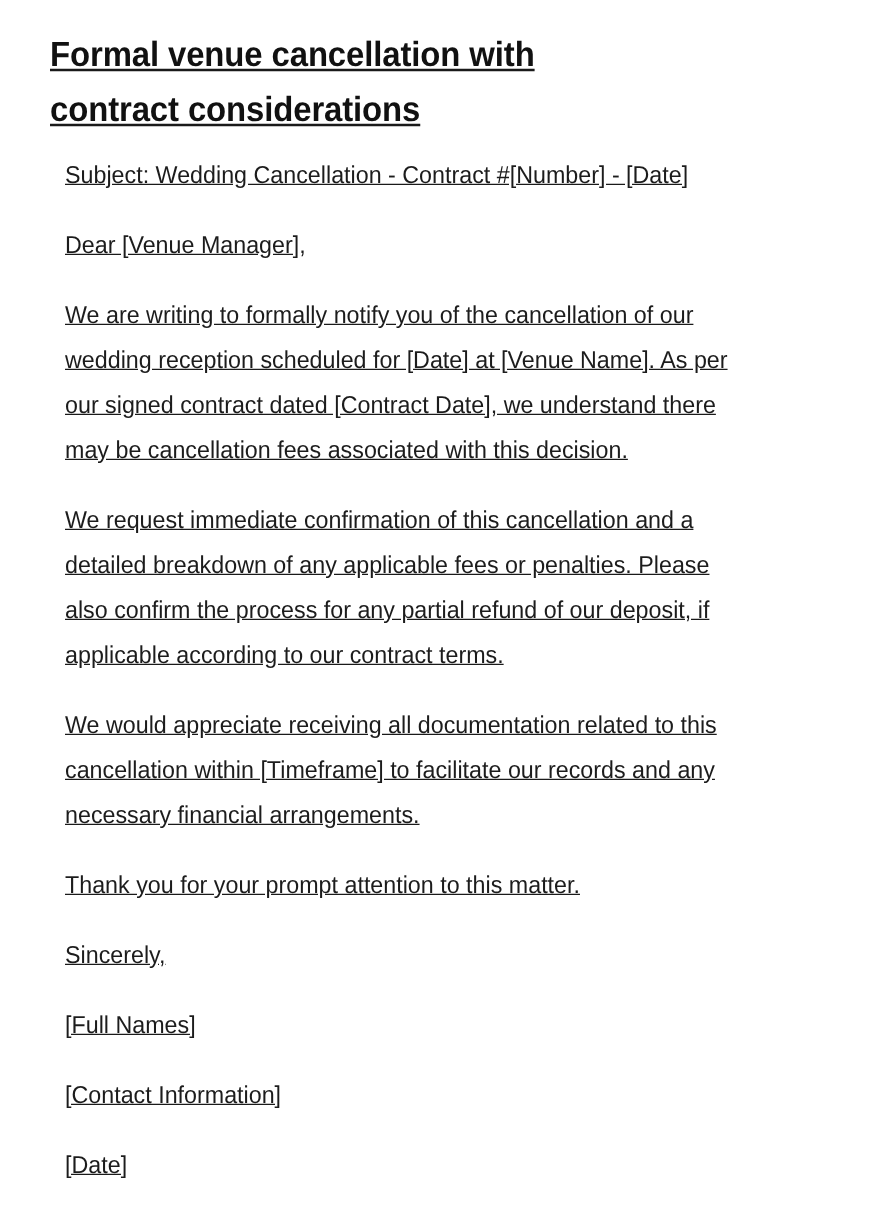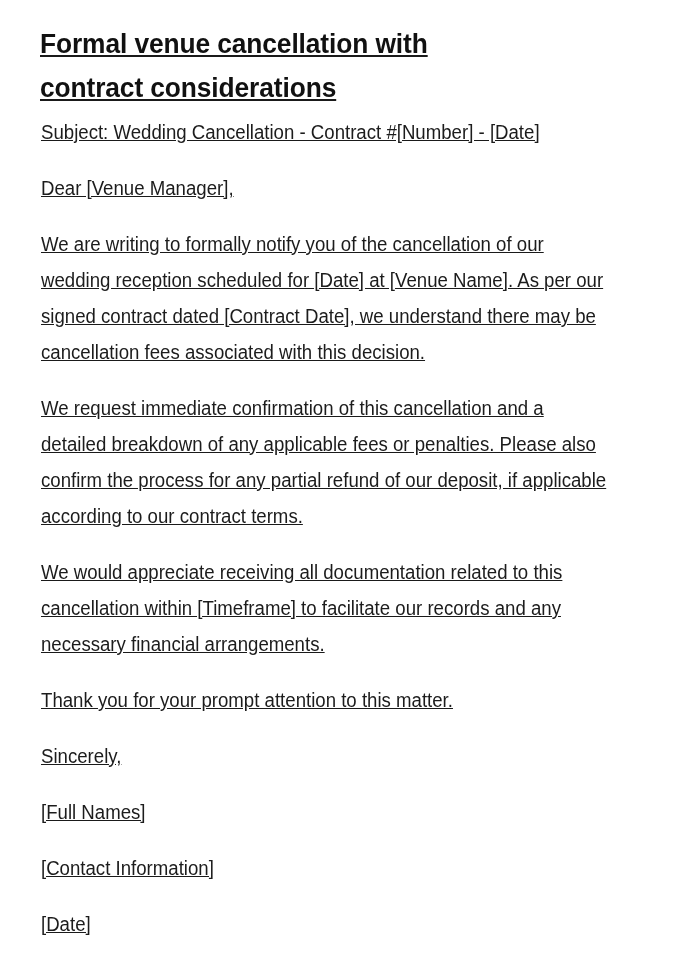--- a/index.html
+++ b/index.html
@@ -39,21 +39,21 @@
     line-height: 44px;
     font-weight: 700;
     letter-spacing: -0.1px;
     color: #111111;
     max-width: 520px;
     transform: scaleX(0.94);
     transform-origin: left center;
   }
 
   .body-copy {
-    margin: 1px;
+    margin: 12px;
     padding: 0;
   }
 
   .para {
     margin: 0 0 20px 0;
     padding: 0;
     font-family: "Liberation Sans Narrow", "Liberation Sans", "DejaVu Sans Condensed", sans-serif;
     font-size: 19.5px;
     line-height: 36px;
     font-weight: 400;

